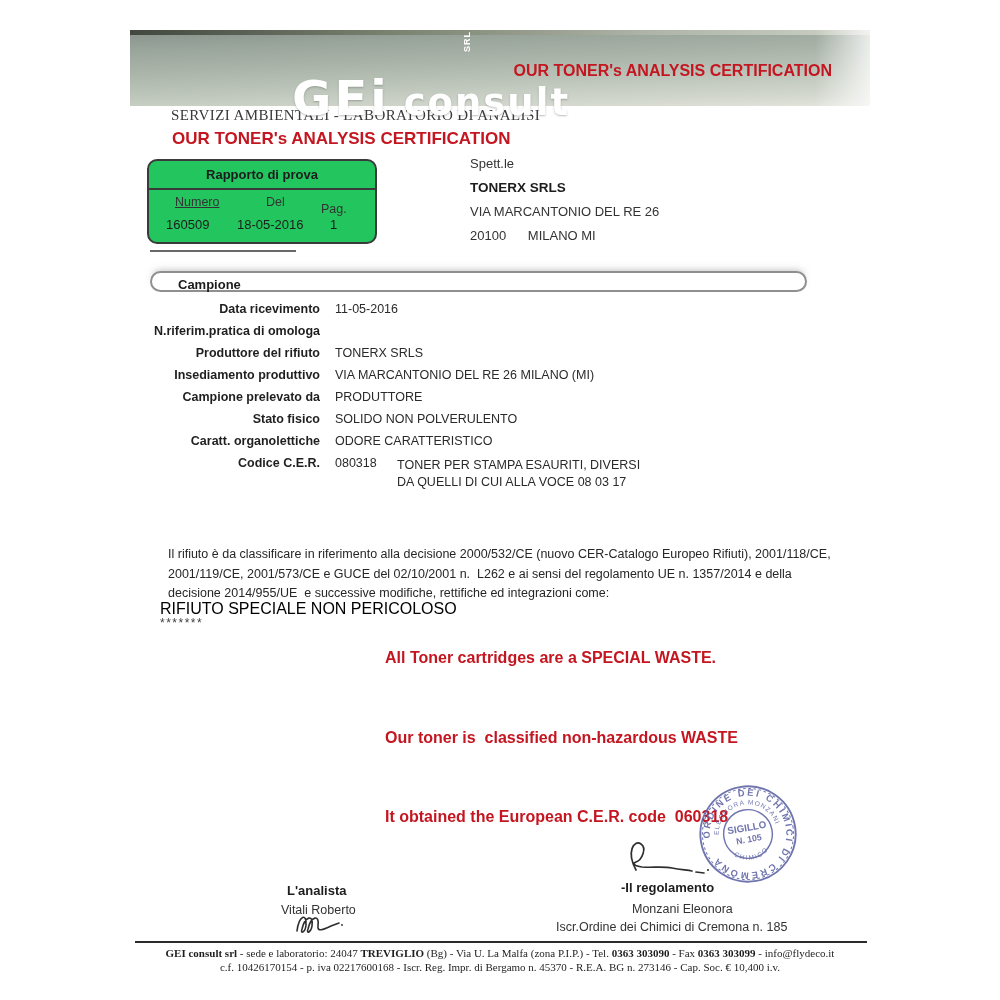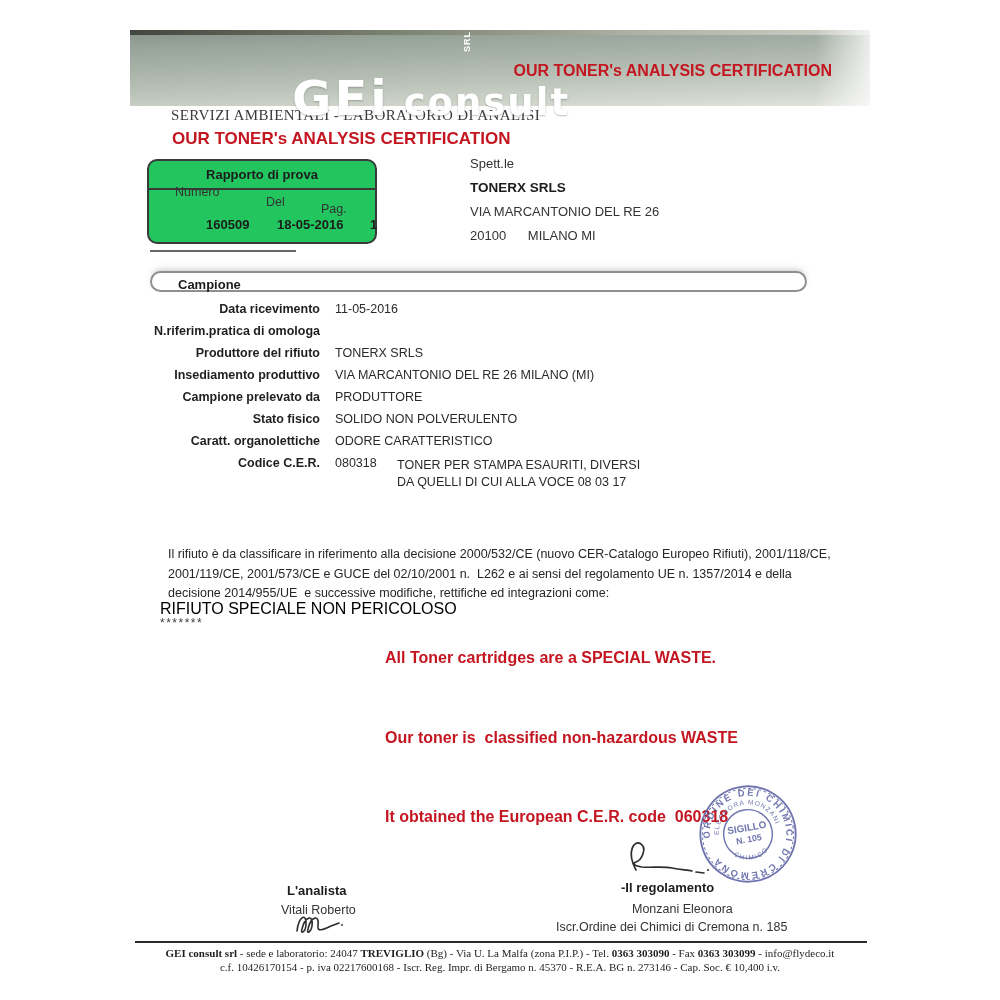--- a/index.html
+++ b/index.html
@@ -32,21 +32,21 @@
   .band-title { position:absolute; right:38px; top:32px; font-size:16px; font-weight:bold; color:#c41620; z-index:2; white-space:pre; }
 
   .tagline { left:171px; top:107px; font-family:"Liberation Serif", serif; font-size:15px; letter-spacing:.4px; color:#3a3a3a; }
   .page-title { left:172px; top:129px; font-size:17px; font-weight:bold; color:#c41620; white-space:pre; }
 
   
   .report-box { left:147px; top:159px; width:230px; height:85px; border:2px solid #3a3a3a; border-radius:10px; background:#22c55e; }
   .rb-title { text-align:center; font-size:13px; font-weight:bold; color:#1c1c1c; padding-top:6px; }
   .rb-divider { position:absolute; left:0; right:0; top:27px; border-top:2px solid #3a3a3a; }
   .rb-lab { position:absolute; font-size:12.5px; color:#333; }
-  .rb-val { position:absolute; font-size:13px; font-weight:bold; color:#1c1c1c;margin-left:40px; }
+  .rb-val { position:absolute; font-size:13px; font-weight:normal; color:#1c1c1c; }
 
   
   .recipient { left:470px; top:156px; font-size:13px; color:#333; }
   .recipient > div { margin-bottom:9px; }
   .recipient .r-name { font-weight:bold; font-size:13.5px; color:#1c1c1c; margin-top:1px; }
   .recipient .r-city { white-space:pre; }
 
   .artifact-line { left:150px; top:250px; width:146px; height:2px; background:#4d4d4d; opacity:.85; }
 
   
@@ -105,21 +105,21 @@
     <span class="logo-srl">SRL</span>
     <div class="band-title">OUR TONER's ANALYSIS CERTIFICATION</div>
   </div>
 
   <div class="abs tagline">SERVIZI AMBIENTALI - LABORATORIO DI ANALISI</div>
   <div class="abs page-title">OUR TONER's ANALYSIS CERTIFICATION</div>
 
   <div class="abs report-box">
     <div class="rb-title">Rapporto di prova</div>
     <div class="rb-divider"></div>
-    <span class="rb-lab" style="left:26px; top:24px;">Numero</span>
+    <span class="rb-lab" style="left:26px; top:34px;text-decoration:underline;">Numero</span>
     <span class="rb-lab" style="left:91px; top:34px;margin-left:26px;">Del</span>
     <span class="rb-lab" style="left:172px; top:41px;">Pag.</span>
     <span class="rb-val" style="left:17px; top:56px;">160509</span>
     <span class="rb-val" style="left:88px; top:56px;">18-05-2016</span>
     <span class="rb-val" style="left:181px; top:56px;">1</span>
   </div>
 
   <div class="abs recipient">
     <div>Spett.le</div>
     <div class="r-name">TONERX SRLS</div>

